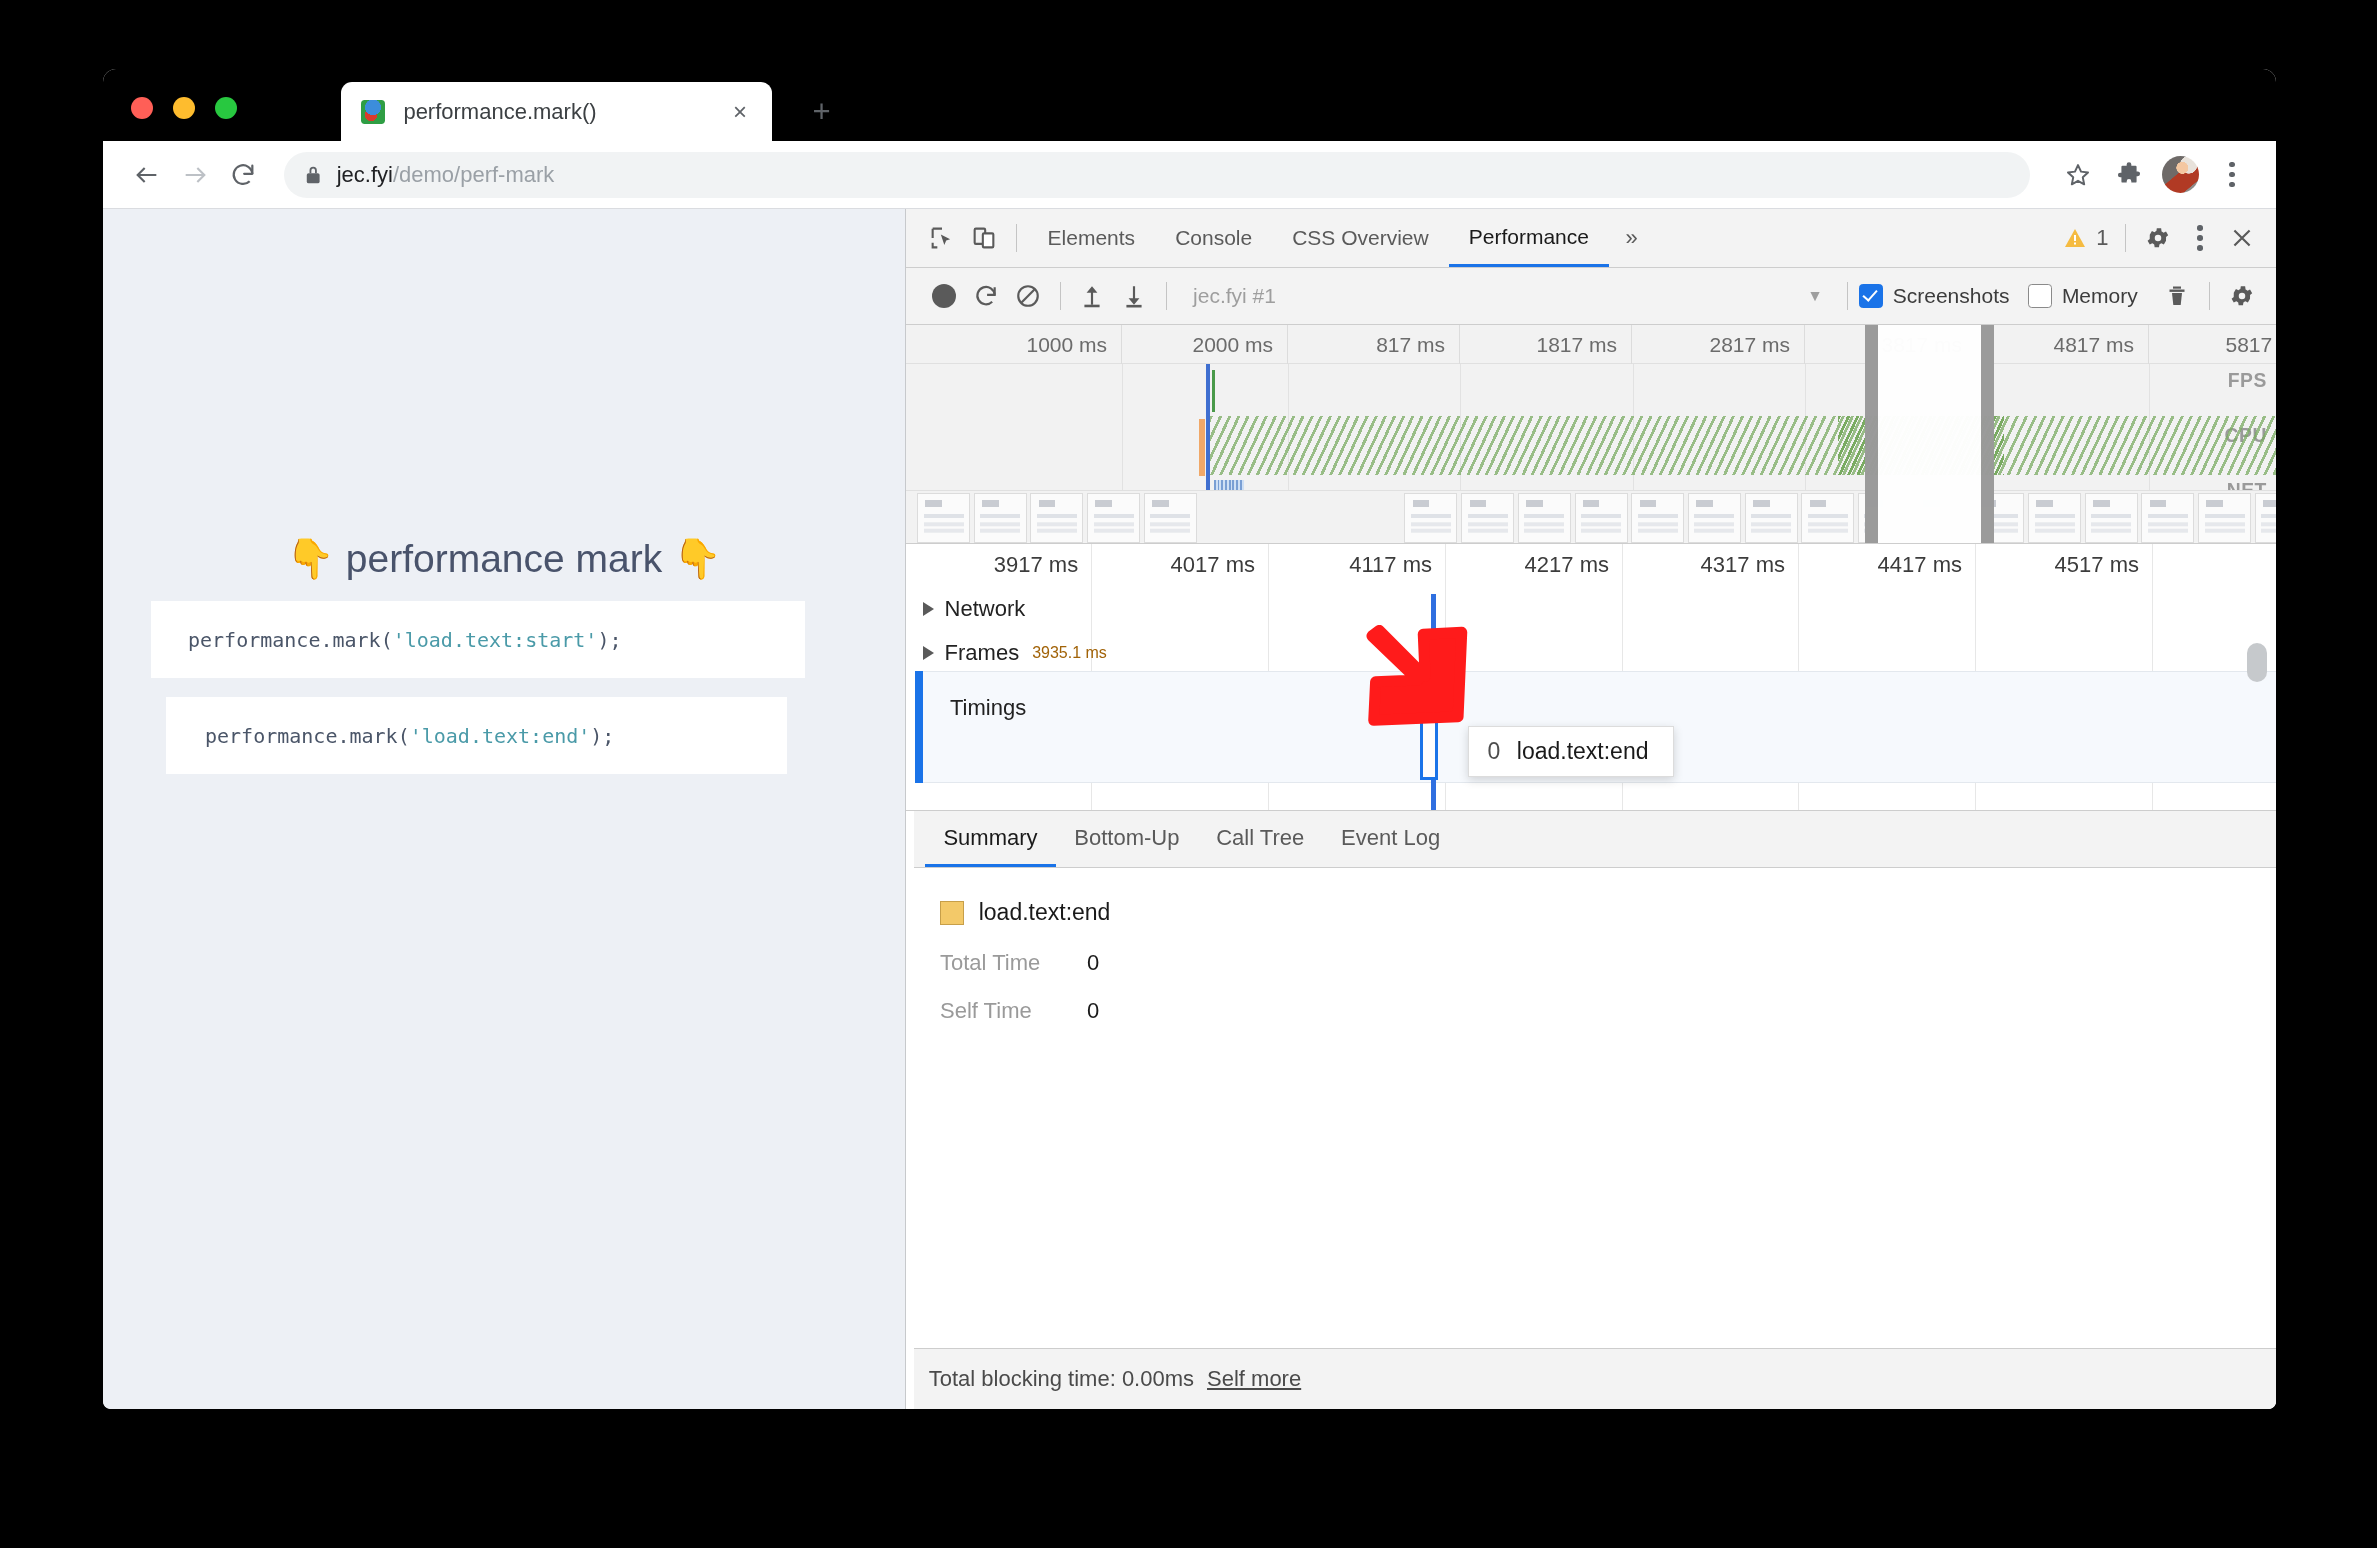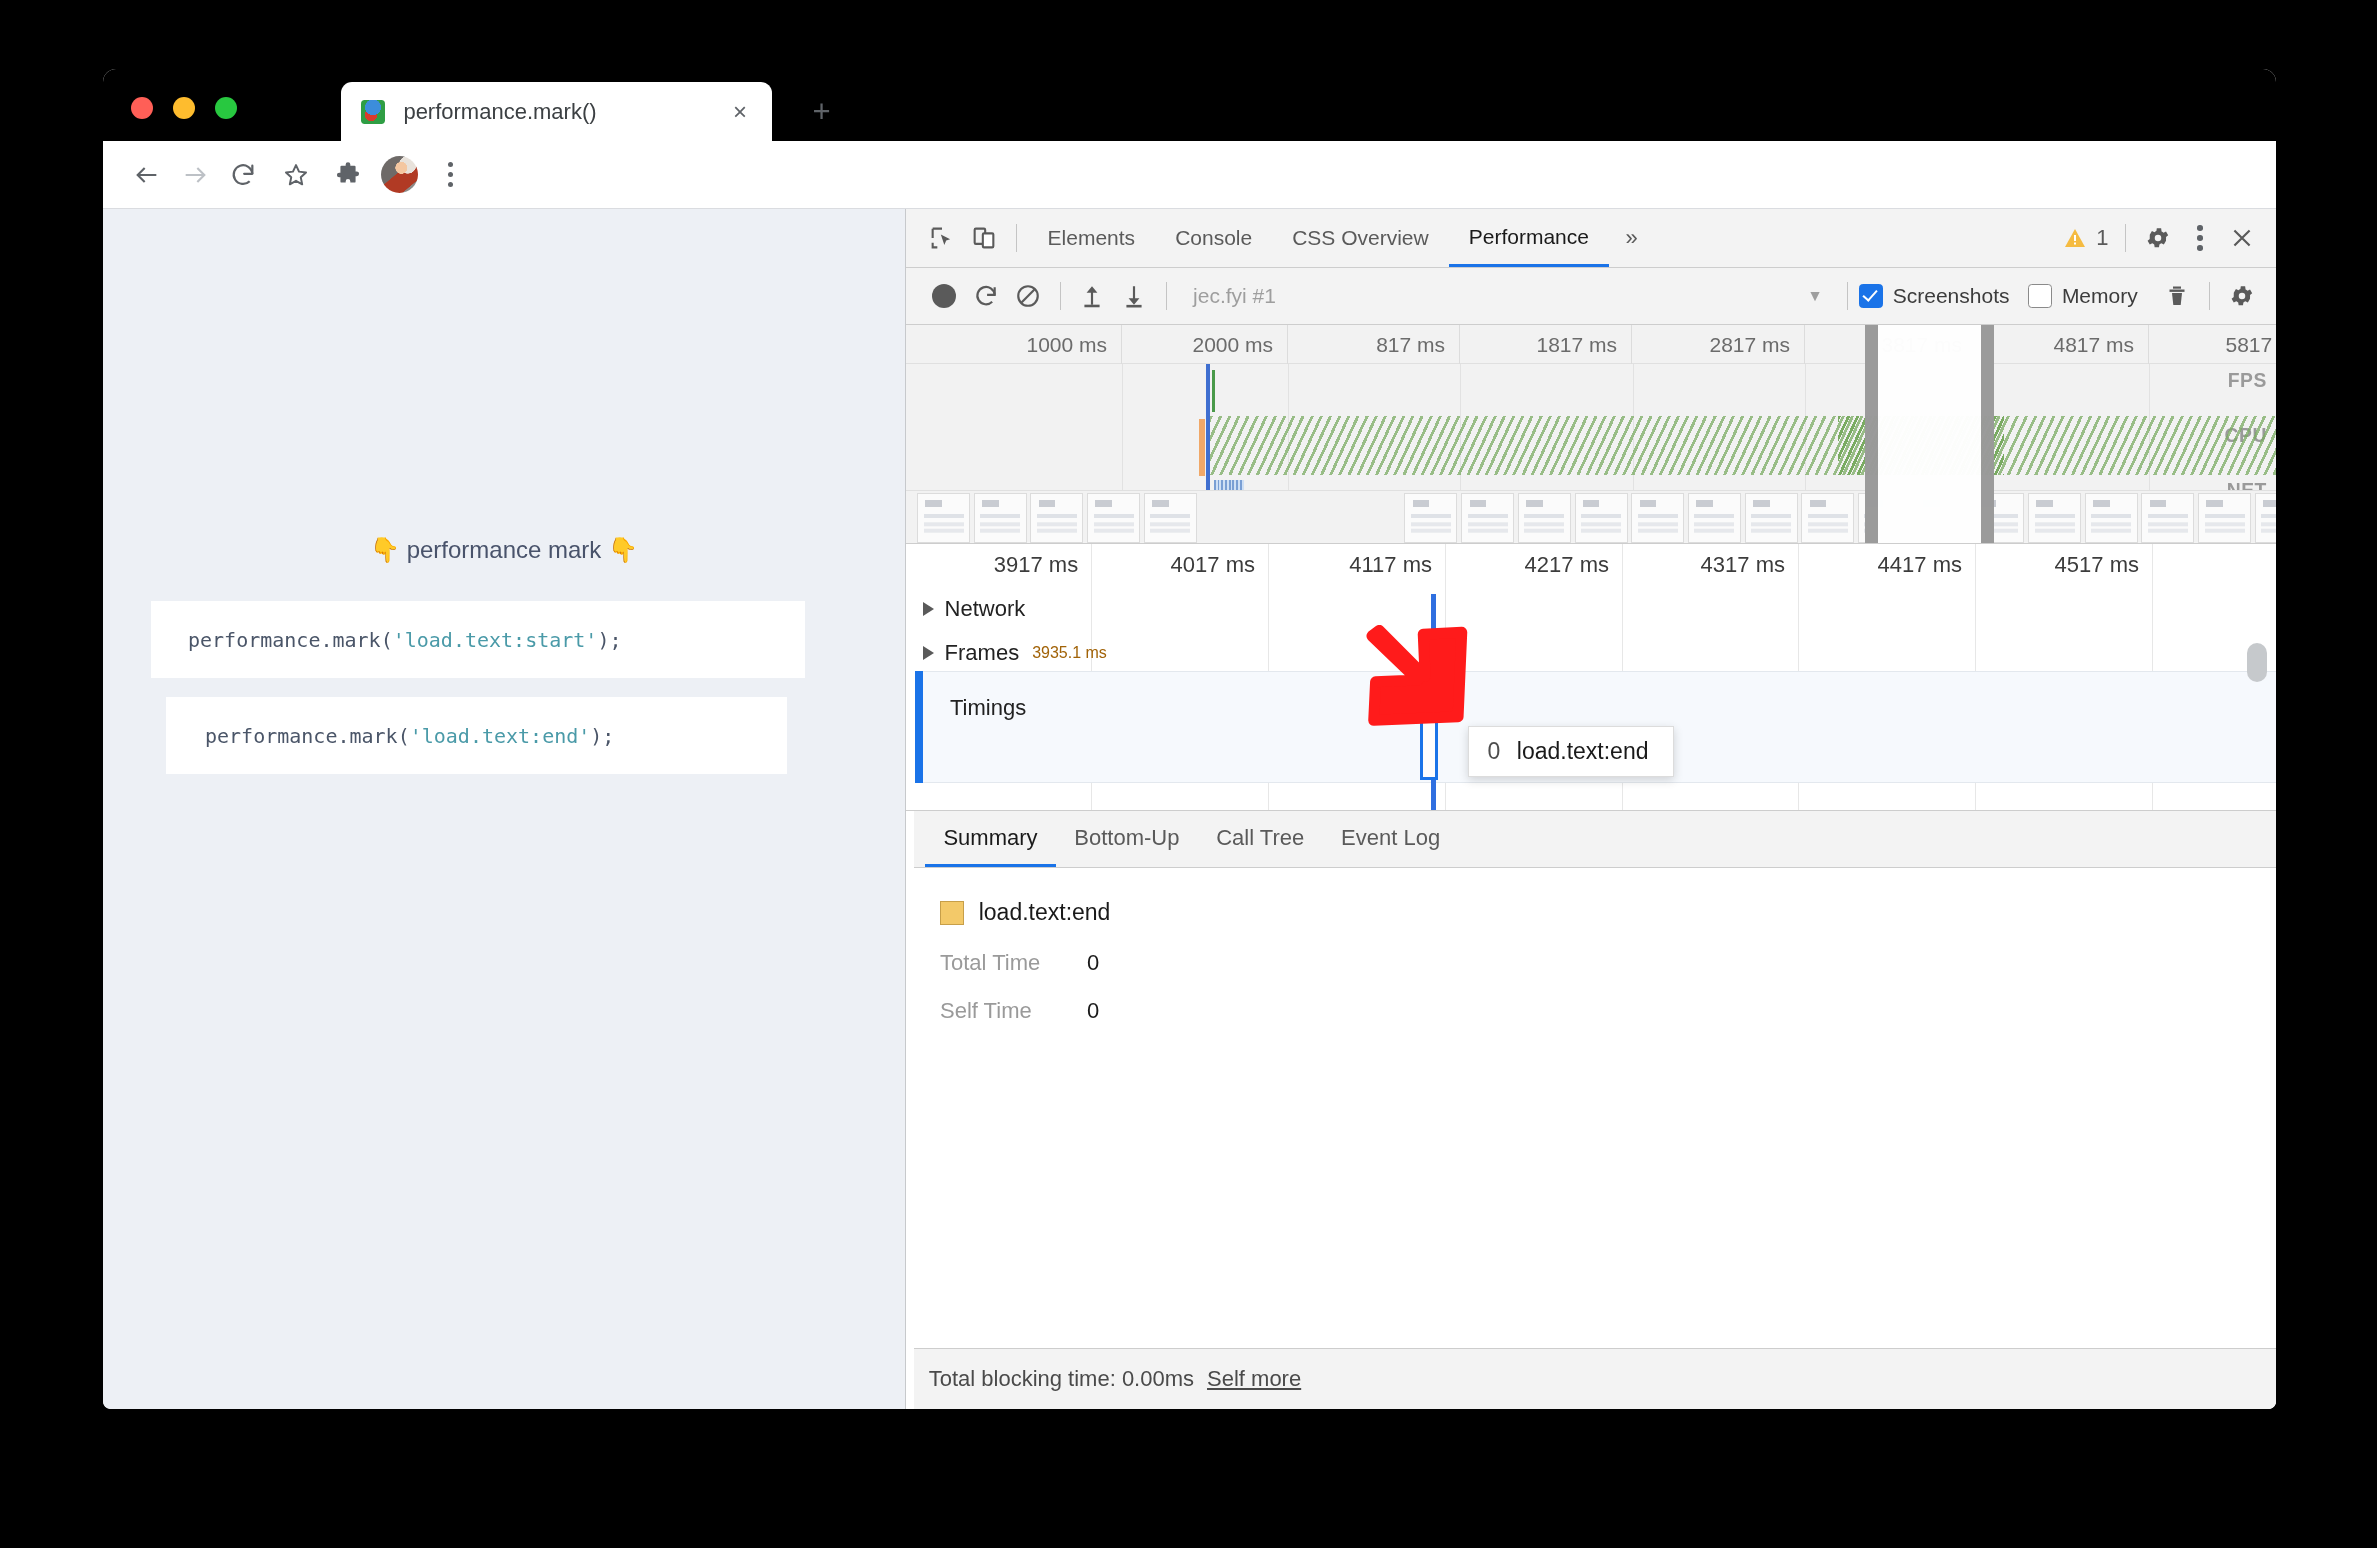--- a/index.html
+++ b/index.html
@@ -128,21 +128,21 @@
   }
   .page-h1 {
     position: absolute; left: 0; right: 0; top: 182px;
     text-align: center;
     font-size: 70px; color: #49536b; font-weight: 400;
     letter-spacing: -0.9px;
   }
   .page-sub {
     position: absolute; left: 0; right: 0; top: 327px;
     text-align: center;
-    font-size: 24px; color: #49536b;
+    font-size: 39px; color: #49536b;
   }
   .emoji { font-family: "DejaVu Sans", sans-serif; }
   .codebox {
     position: absolute;
     background: #fff;
     display: flex; align-items: center;
     font-family: "DejaVu Sans Mono", monospace;
     font-size: 20px;
     color: #4a5568;
     white-space: nowrap;
@@ -439,20 +439,29 @@
     <div class="navbtn disabled">
       <svg width="28" height="28" viewBox="0 0 24 24" fill="none" stroke="currentColor" stroke-width="1.8">
         <path d="M4 12h16M14 6l6 6-6 6"></path>
       </svg>
     </div>
     <div class="navbtn">
       <svg width="28" height="28" viewBox="0 0 24 24" fill="none" stroke="currentColor" stroke-width="1.9">
         <path d="M20 11a8 8 0 1 0-2.3 6.3"></path>
         <path d="M20 4v7h-7" stroke-linecap="round" stroke-linejoin="round"></path>
       </svg>
+    </div>
+    <div class="omnibox">
+      <span class="lock">
+        <svg width="18.4" height="22" viewBox="0 0 20 24" fill="#5f6368">
+          <rect x="3" y="10" width="14" height="11" rx="2"></rect>
+          <path d="M6 10V7a4 4 0 0 1 8 0v3h-2V7a2 2 0 0 0-4 0v3z"></path>
+        </svg>
+      </span>
+      <span class="url"><b>jec.fyi</b><span>/demo/perf-mark</span></span>
     </div>
     <div class="tbicon">
       <svg width="28" height="28" viewBox="0 0 24 24" fill="none" stroke="#5f6368" stroke-width="1.7" stroke-linejoin="round">
         <path d="M12 3.5l2.6 5.6 6 .7-4.5 4.2 1.2 6-5.3-3-5.3 3 1.2-6L3.4 9.8l6-.7z"></path>
       </svg>
     </div>
     <div class="tbicon">
       <svg width="28" height="28" viewBox="0 0 24 24" fill="#5f6368">
         <path d="M10 3a2 2 0 0 1 4 0v1h3.5a1 1 0 0 1 1 1V9h1a2 2 0 0 1 0 4h-1v4.5a1 1 0 0 1-1 1H14v-1a2 2 0 0 0-4 0v1H6.5a1 1 0 0 1-1-1V14h-1a2 2 0 0 1 0-4h1V5a1 1 0 0 1 1-1H10z"></path>
       </svg>

